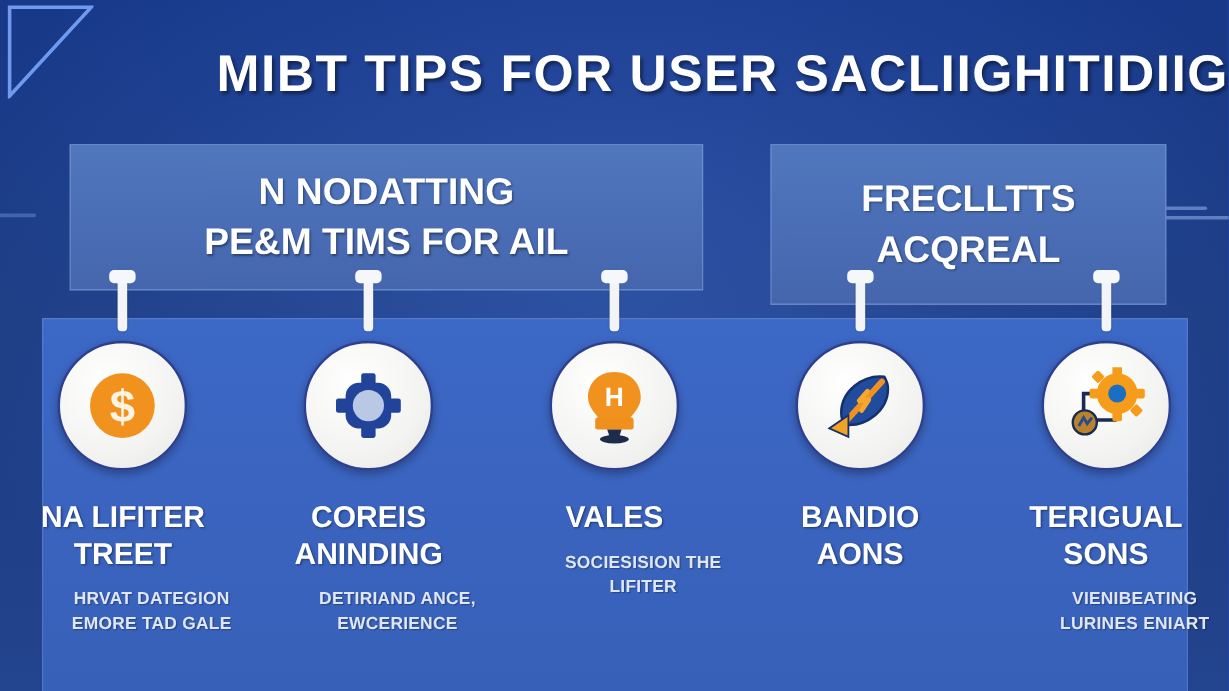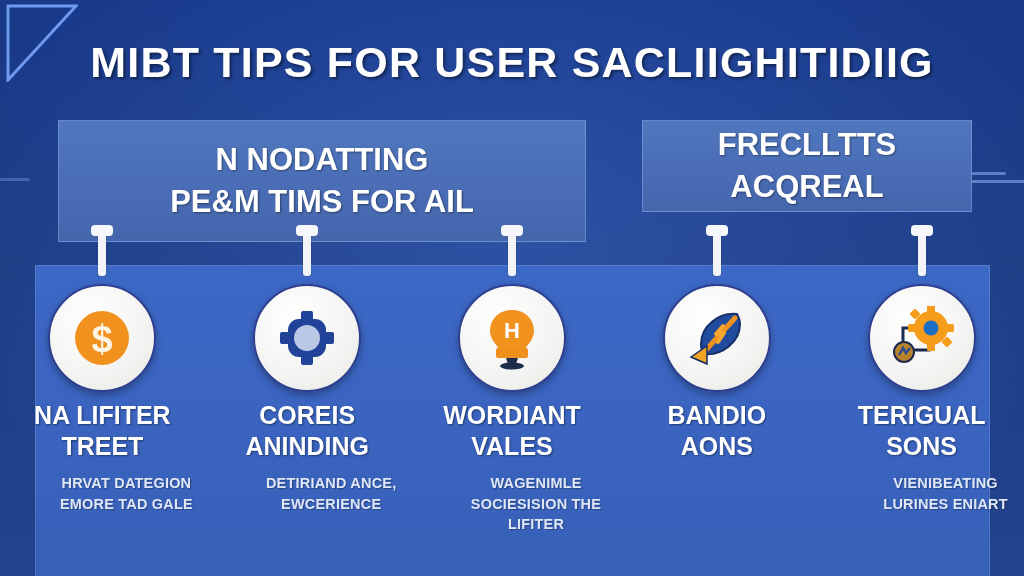--- a/index.html
+++ b/index.html
@@ -71,21 +71,21 @@
     height: 20px;
   }
   .deco-lines-left .deco-line { background: rgba(120,160,230,0.40); width: 40px; }
 
   
   .title {
     position: absolute;
     left: 0;
     right: 0;
     top: 38px;
-    text-align: center;
+    text-align: right;
     font-size: 43px;
     font-weight: bold;
     letter-spacing: 1.2px;
     color: #ffffff;
     text-shadow: 2px 2px 3px rgba(0,0,0,0.45);
     white-space: nowrap;
     filter: blur(0.25px);
   }
 
   
@@ -99,21 +99,21 @@
     justify-content: center;
     color: #ffffff;
     font-weight: bold;
     font-size: 31px;
     line-height: 1.34;
     text-shadow: 1px 1px 2px rgba(0,0,0,0.40);
     text-align: center;
     padding: 6px 12px;
   }
   .banner-left  { left: 58px;  top: 120px; width: 528px; height: 122px; }
-  .banner-right { left: 642px; top: 120px; width: 330px; height: 92px; }
+  .banner-right { left: 642px; top: 120px; width: 330px; height: 134px; }
   .banner-line { display: block; white-space: nowrap; }
 
   
   .main-panel {
     position: absolute;
     left: 35px;
     top: 265px;
     width: 955px;
     height: 311px;
     background: linear-gradient(180deg, #3c68c6 0%, #3a63be 60%, #3760b8 100%);
@@ -173,21 +173,21 @@
     align-items: center;
     justify-content: center;
     margin-top: 22px;
     position: relative;
     z-index: 2;
   }
   .circle svg { display: block; }
 
   
   .caption-title {
-    margin-top: 8px;
+    margin-top: 24px;
     color: #ffffff;
     font-size: 25px;
     font-weight: bold;
     line-height: 1.22;
     text-align: center;
     text-shadow: 1px 1px 2px rgba(0,0,0,0.42);
     max-width: 196px;
   }
   .caption-sub {
     margin-top: 12px;
@@ -296,25 +296,23 @@
           <svg width="60" height="64" viewBox="0 0 60 64">
             <path d="M30 4 C16 4 8 14 8 25 C8 33 14 38 17 43 L43 43 C46 38 52 33 52 25 C52 14 44 4 30 4 Z" fill="#f1921e"></path>
             <rect x="14" y="42" width="32" height="10" rx="2" fill="#ef8f1c"></rect>
             <text x="30" y="32" font-family="Liberation Sans, sans-serif" font-size="22" font-weight="bold" fill="#ffffff" text-anchor="middle">H</text>
             <path d="M24 52 L36 52 L34 58 L26 58 Z" fill="#1f2b4a"></path>
             <ellipse cx="30" cy="60" rx="12" ry="3.5" fill="#1f2b4a"></ellipse>
           </svg>
         </span>
       </div>
       <div class="caption-title">
-        <span class="cap-line">WORDIANT</span>
         <span class="cap-line">VALES</span>
       </div>
       <div class="caption-sub">
-        <span class="cap-line">WAGENIMLE</span>
         <span class="cap-line">SOCIESISION THE</span>
         <span class="cap-line">LIFITER</span>
       </div>
     </div>
 
     <div class="column">
       <div class="pin"></div>
       <div class="circle">
         <span>
           <svg width="64" height="64" viewBox="0 0 64 64">

